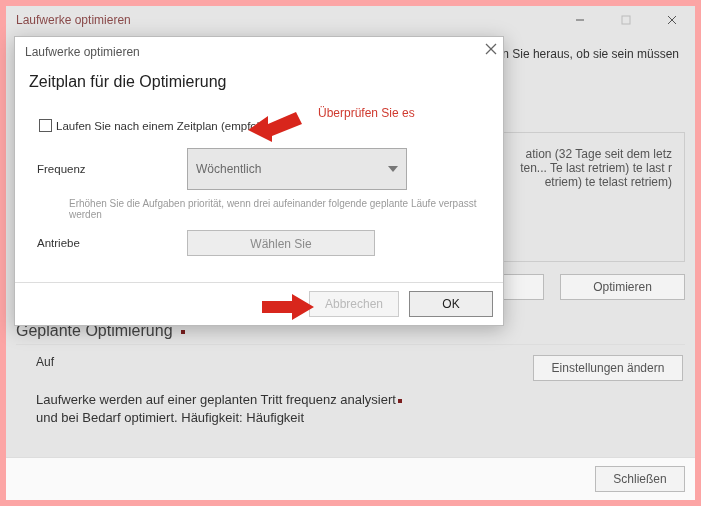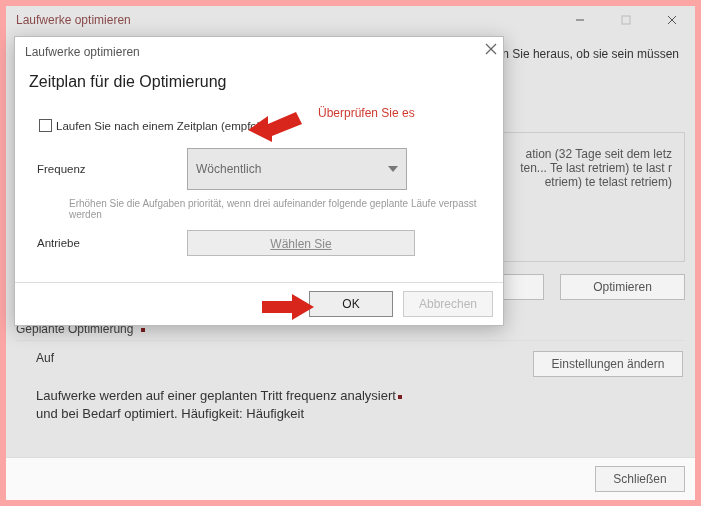--- a/index.html
+++ b/index.html
@@ -13,21 +13,21 @@
 
   .body-area { padding: 10px 10px 0 10px; position: relative; }
   .hint-line { font-size: 12px; color: #333; }
   .drive-box { margin-top: 70px; border: 1px solid #ccc; padding: 14px 12px; font-size: 12px; color: #555; min-height: 130px; }
 
   .btn-row { display: flex; justify-content: flex-end; gap: 16px; margin-top: 12px; }
   .btn { border: 1px solid #bbb; background: #f3f3f3; color: #555; font-size: 12px; padding: 5px 0; text-align: center; }
   .btn.analyze { width: 125px; }
   .btn.optimize { width: 125px; }
 
-  .section-head { margin-top: 22px; padding-bottom: 4px; border-bottom: 1px solid #ddd; font-size: 12px; color: #444; }
+  .section-head { margin-top: 22px; padding-bottom: 4px; border-bottom: 1px solid #ddd; font-size: 16px; color: #444; }
   .section-head::after { content: ""; display: inline-block; width: 4px; height: 4px; background: #7b1e1e; margin-left: 4px; vertical-align: middle; }
 
   .sched-row { display: flex; margin-top: 10px; align-items: flex-start; }
   .sched-left { flex: 1; padding-left: 20px; font-size: 12px; color: #333; }
   .sched-desc { margin-top: 10px; padding-left: 20px; font-size: 13px; color: #333; line-height: 1.35; }
   .sched-desc .dot { display: inline-block; width: 4px; height: 4px; background: #7b1e1e; margin-left: 2px; vertical-align: middle; }
   .btn.settings { width: 150px; margin-right: 2px; }
 
   .footer { position: absolute; bottom: 0; left: 0; right: 0; border-top: 1px solid #ddd; padding: 8px 10px; display: flex; justify-content: flex-end; background: #fafafa; }
   .btn.close { width: 90px; }
@@ -38,21 +38,21 @@
   .dlg-close { position: absolute; right: 6px; top: 6px; color: #666; }
   .dlg-body { padding: 6px 14px; }
   .dlg-head { font-size: 16px; color: #222; margin-bottom: 28px; }
   .chk-row { display: flex; align-items: center; font-size: 11.5px; color: #333; margin-left: 10px; margin-bottom: 16px; }
   .chk { width: 13px; height: 13px; border: 1px solid #5a5a5a; margin-right: 4px; background: #fff; }
   .form-row { display: flex; align-items: center; margin-left: 8px; margin-bottom: 8px; }
   .form-label { width: 150px; font-size: 11.5px; color: #333; }
   .select { width: 220px; height: 42px; border: 1px solid #aaa; background: #e7e7e7; color: #6a6a6a; font-size: 12px; display: flex; align-items: center; justify-content: space-between; padding: 0 8px; }
   .select .tri { width: 0; height: 0; border-left: 5px solid transparent; border-right: 5px solid transparent; border-top: 6px solid #777; }
   .fineprint { font-size: 10px; color: #9a9a9a; margin: 4px 0 10px 40px; }
-  .btn.choose { width: 228px; color: #8a8a8a; background: #ededed; height: 26px; line-height: 16px; text-decoration: underline; }
+  .btn.choose { width: 188px; color: #8a8a8a; background: #ededed; height: 26px; line-height: 16px; }
   .dlg-footer { position: absolute; bottom: 0; left: 0; right: 0; border-top: 1px solid #ddd; padding: 8px 10px; display: flex; justify-content: flex-end; gap: 10px; background: #fff; }
   .btn.ok { width: 84px; background: #eee; border: 1px solid #888; color: #222; }
   .btn.cancel { width: 90px; color: #b9b9b9; background: #f5f5f5; border: 1px solid #ccc; }
 
   .annot { color: #cf3a2f; font-size: 12px; position: absolute; }
 
   
   .arrow { position: absolute; }
   .arrow svg { display: block; }
 </style>
@@ -147,22 +147,22 @@
       </div>
 
       <div class="fineprint">Erhöhen Sie die Aufgaben priorität, wenn drei aufeinander folgende geplante Läufe verpasst werden</div>
 
       <div class="form-row">
         <div class="form-label">Antriebe</div>
         <div class="btn choose"><span>Wählen Sie</span></div>
       </div>
     </div>
     <div class="dlg-footer">
+      <div class="btn cancel"><span>Abbrechen</span></div>
       <div class="btn ok"><span>OK</span></div>
-      <div class="btn cancel"><span>Abbrechen</span></div>
     </div>
   </div>
 
   <div class="annot" style="left:312px; top:100px;">Überprüfen Sie es</div>
 
   <div class="arrow" style="left:240px; top:96px;">
     <svg width="60" height="40">
       <polygon points="2,28 22,14 22,22 50,10 56,22 26,34 26,40" fill="#d8261c"></polygon>
     </svg>
   </div>

